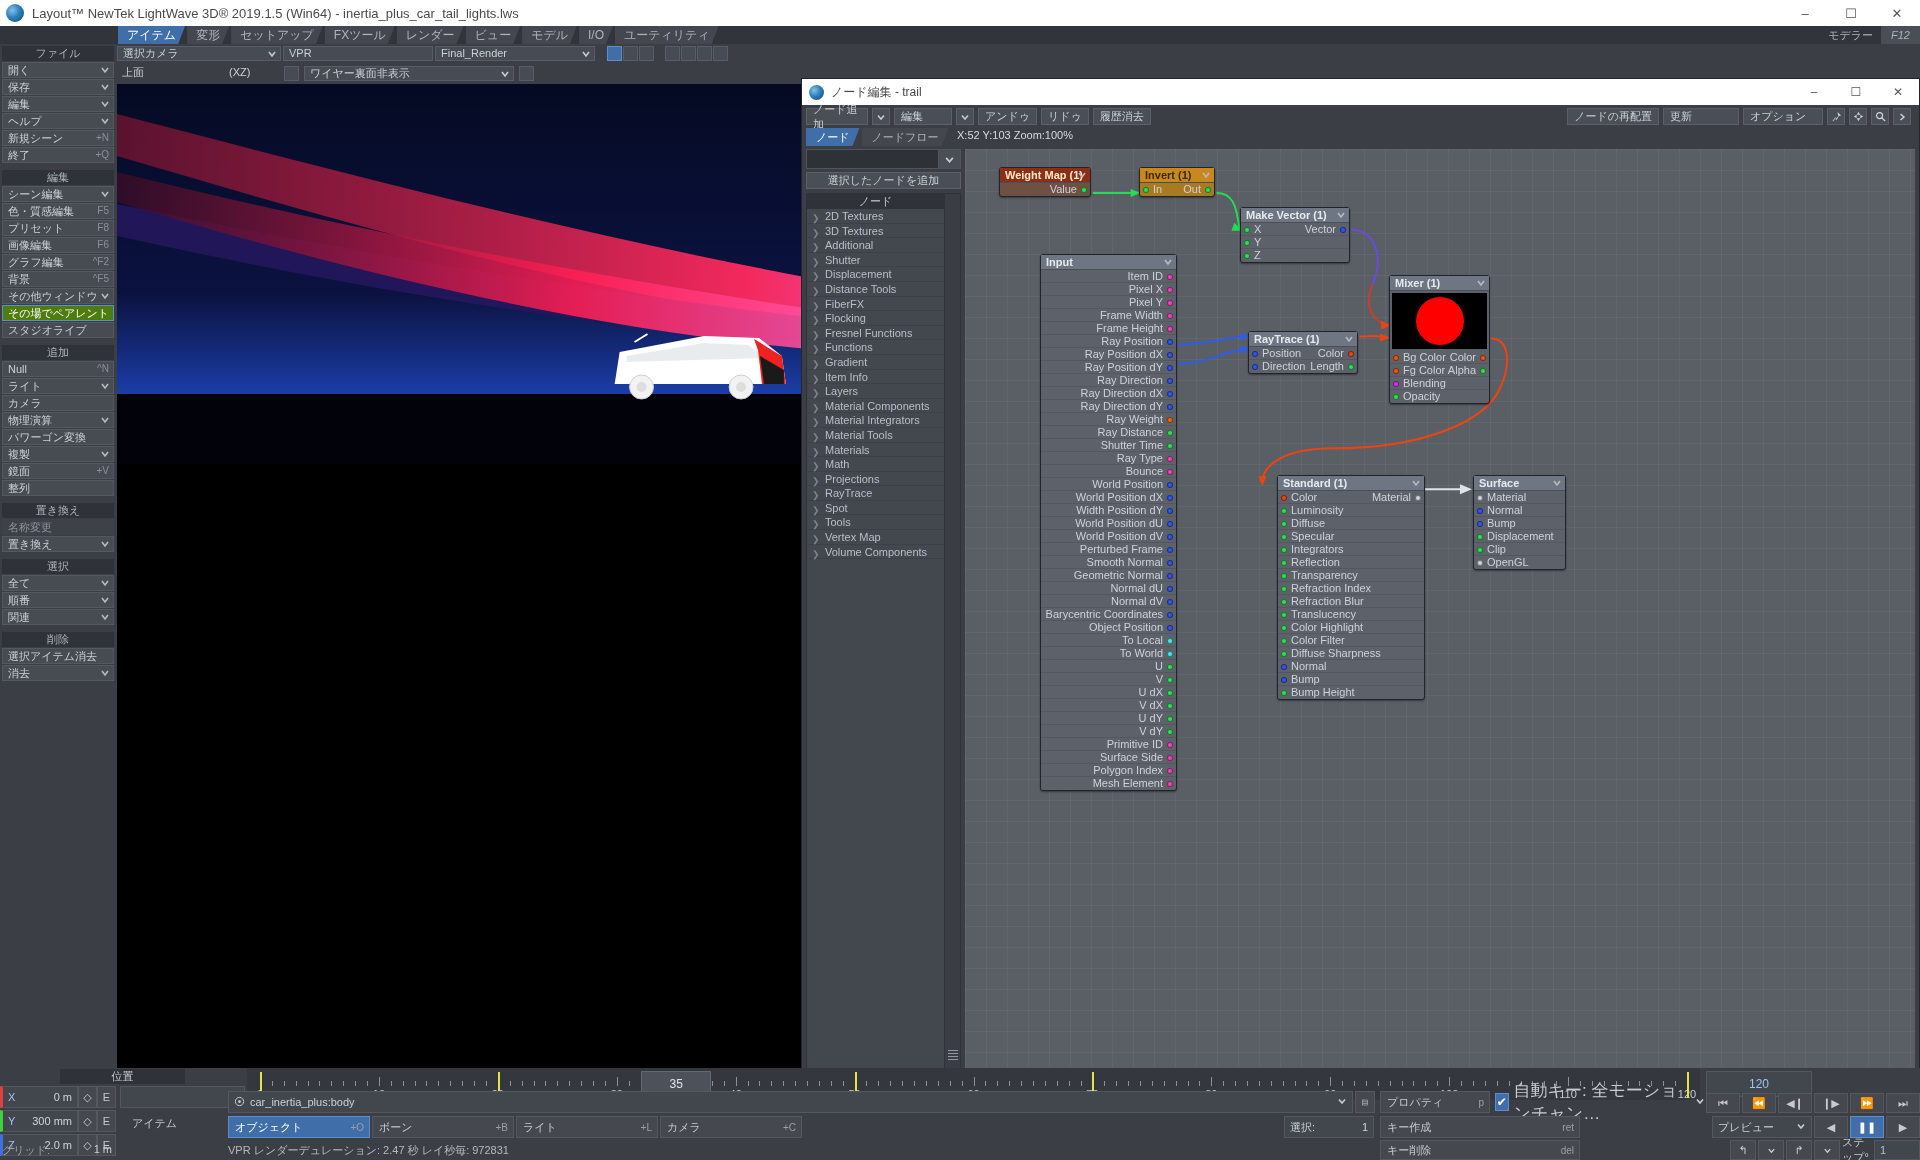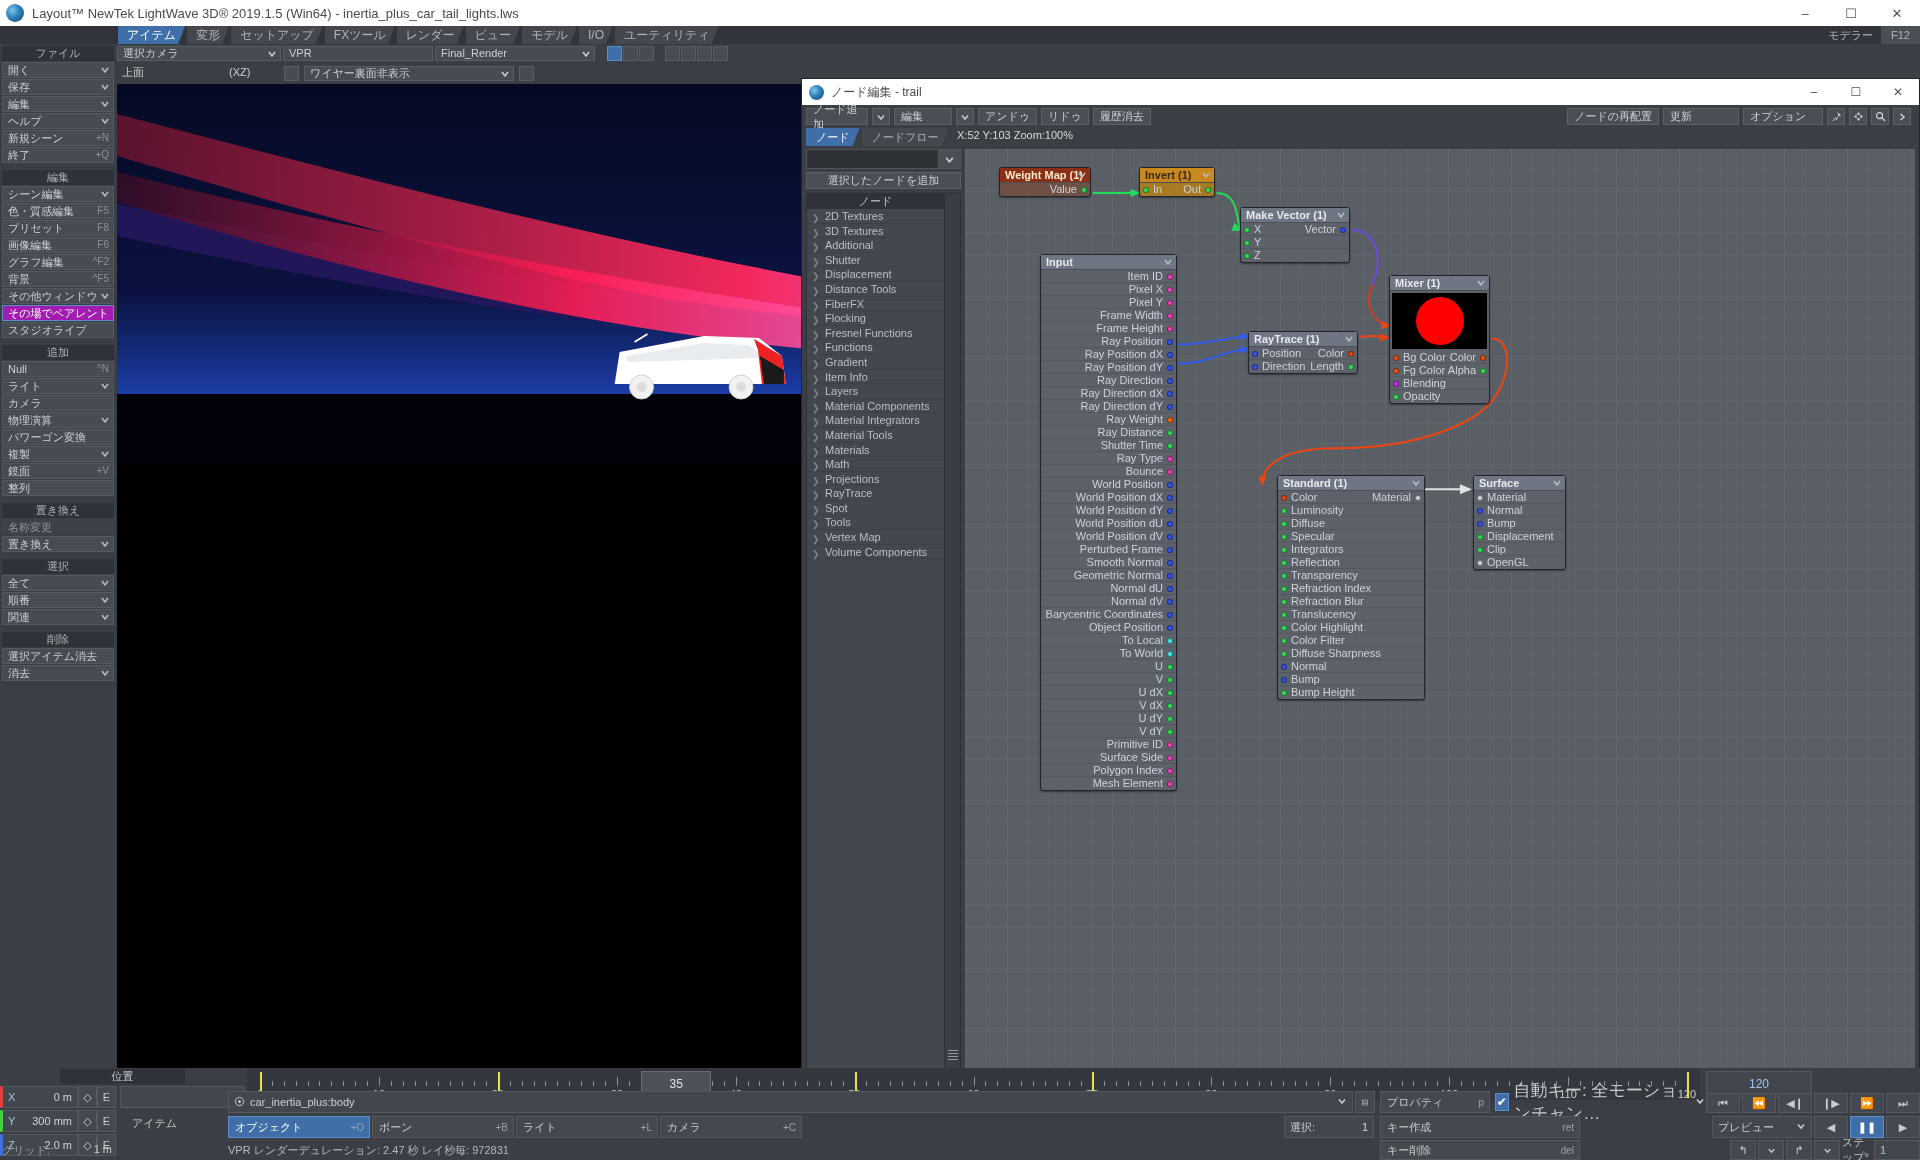--- a/index.html
+++ b/index.html
@@ -23,29 +23,29 @@
   #app{ position:absolute; left:0; top:26px; width:1920px; height:1134px; background:#3b3f45; }
 
   
   #tabrow{ position:absolute; left:0; top:0; width:1920px; height:18px; background:#31343a; }
   .tabs{ position:absolute; left:118px; top:0; height:18px; display:flex; }
   .tab{ height:18px; padding:0 9px 0 9px; line-height:18px; font-size:12px; color:#aeb4bb; background:#44474e;
         margin-right:2px; clip-path: polygon(0 0, 100% 0, calc(100% - 7px) 100%, 0 100%); }
   .tab.active{ background:#3f6ea8; color:#fff; }
   #tabright{ position:absolute; right:0; top:0; height:18px; display:flex; align-items:center; }
   #tabright .lbl{ font-size:11px; color:#aeb4bb; padding:0 8px;}
-  #tabright .f12{ font-size:11px; color:#aeb4bb; padding:0 10px; background:#4a4e55;height:18px;line-height:18px; }
+  #tabright .f12{ font-size:11px; color:#aeb4bb; padding:0 10px; background:#4a4e55;height:18px;line-height:18px;font-style:italic; }
 
   
   #sidebar{ position:absolute; left:0; top:18px; width:116px; bottom:92px; background:#3b3f45; padding-top:1px;}
   .grpHdr{ height:15px; line-height:15px; text-align:center; font-size:11px; color:#aeb4bb; background:#2f3238; margin:7px 2px 1px 2px;}
   .grpHdr.first{ margin-top:1px; }
   .sbRow{ position:relative; height:16px; margin:1px 2px; background:#474b52; border:1px solid #54585f;
           line-height:14px; font-size:11px; color:#ccd1d7; padding-left:5px; white-space:nowrap; overflow:hidden;}
-  .sbRow.sel{ background:#a21caf; border-color:#5d8ecb; color:#fff; }
+  .sbRow.sel{ background:#4d7c0f; border-color:#5d8ecb; color:#fff; }
   .sbRow.flat{ background:#3e4248; border-color:#3e4248; color:#8d929a; }
   .sbRow .sc{ position:absolute; right:4px; top:0; font-size:10px; color:#8b9099; }
   .sbRow .cv{ position:absolute; right:3px; top:1px; width:10px;height:12px; }
   .cvg{ display:block; }
 
   
   #viewwrap{ position:absolute; left:117px; top:18px; right:952px; bottom:92px; background:#3b3f45; }
   #vptoolbar{ position:absolute; left:0; top:0; right:0; height:19px; display:flex; align-items:center; background:#3b3f45;}
   .cbox{ height:15px; background:#474b52; border:1px solid #585d65; font-size:11px; color:#ccd1d7; line-height:13px;
          padding-left:5px; position:relative; margin-right:2px; }
@@ -610,21 +610,21 @@
             </div>
             <div class="prow">
               <span class="plabR">World Position</span>
               <span class="pin r" style="background:#3355ee"></span>
             </div>
             <div class="prow">
               <span class="plabR">World Position dX</span>
               <span class="pin r" style="background:#3355ee"></span>
             </div>
             <div class="prow">
-              <span class="plabR">World Position dY</span>
+              <span class="plabR">Width Position dY</span>
               <span class="pin r" style="background:#3355ee"></span>
             </div>
             <div class="prow">
               <span class="plabR">World Position dU</span>
               <span class="pin r" style="background:#3355ee"></span>
             </div>
             <div class="prow">
               <span class="plabR">World Position dV</span>
               <span class="pin r" style="background:#3355ee"></span>
             </div>

